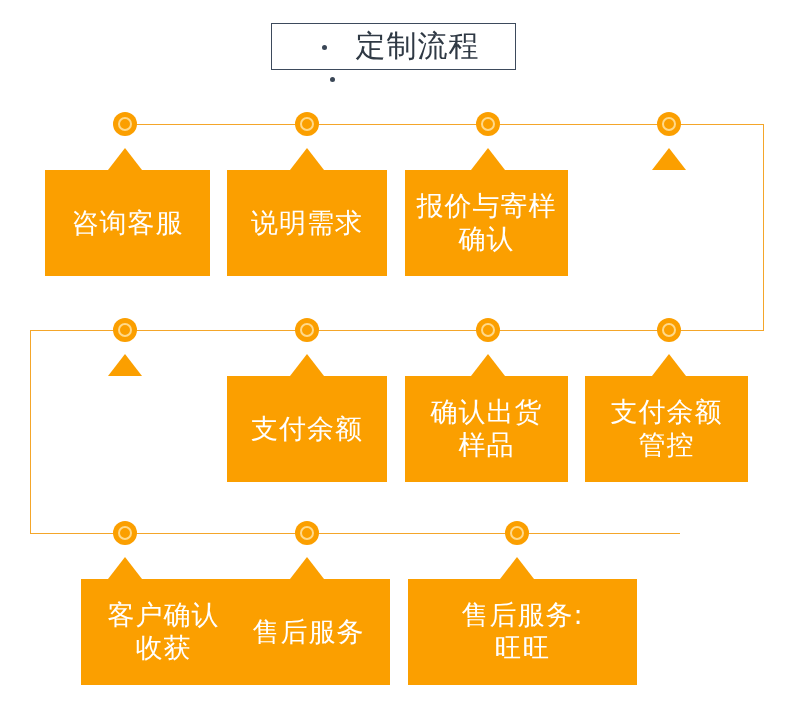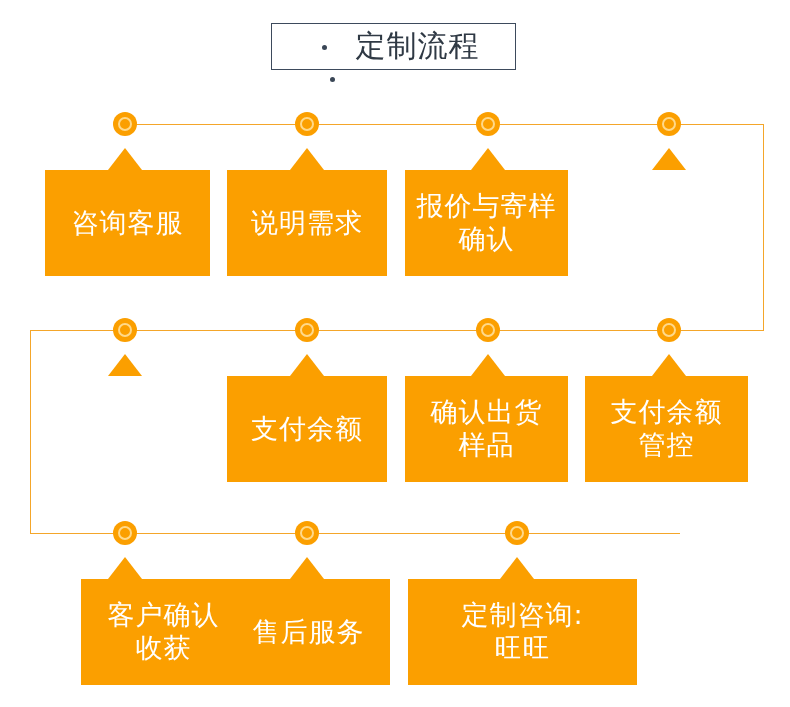--- a/index.html
+++ b/index.html
@@ -149,17 +149,17 @@
   <div class="pointer" style="left:500px;top:557px;"></div>
 
   <div class="card" style="left:45px;top:579px;width:165px;height:106px;margin-left:36px;">
     <span class="label">客户确认
 收获</span>
   </div>
   <div class="card" style="left:227px;top:579px;width:163px;height:106px;">
     <span class="label">售后服务</span>
   </div>
   <div class="card" style="left:408px;top:579px;width:229px;height:106px;">
-    <span class="label">定制咨询:
+    <span class="label">售后服务:
 旺旺</span>
   </div>
 
 </div>
 
 </body></html>

